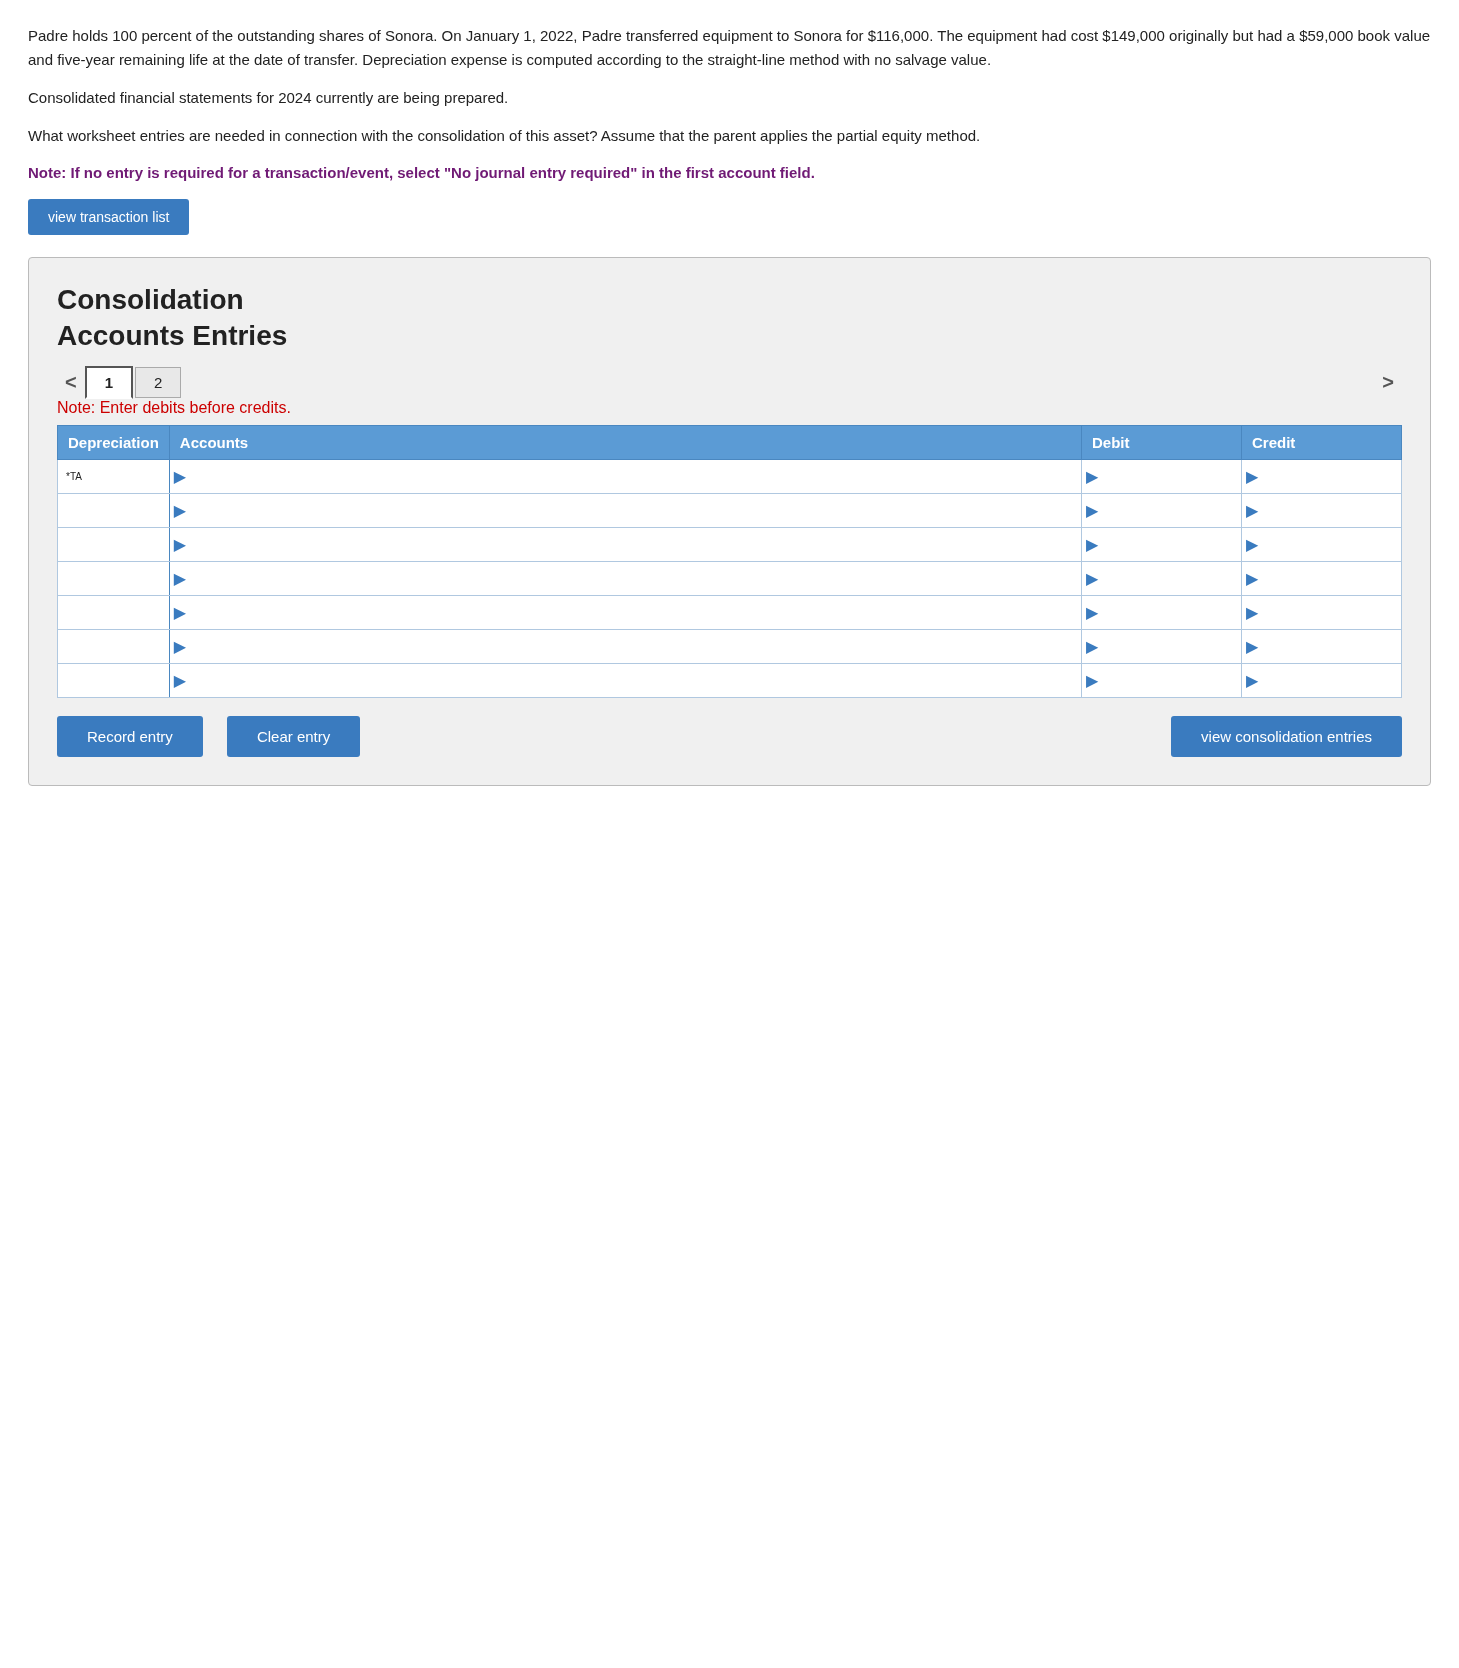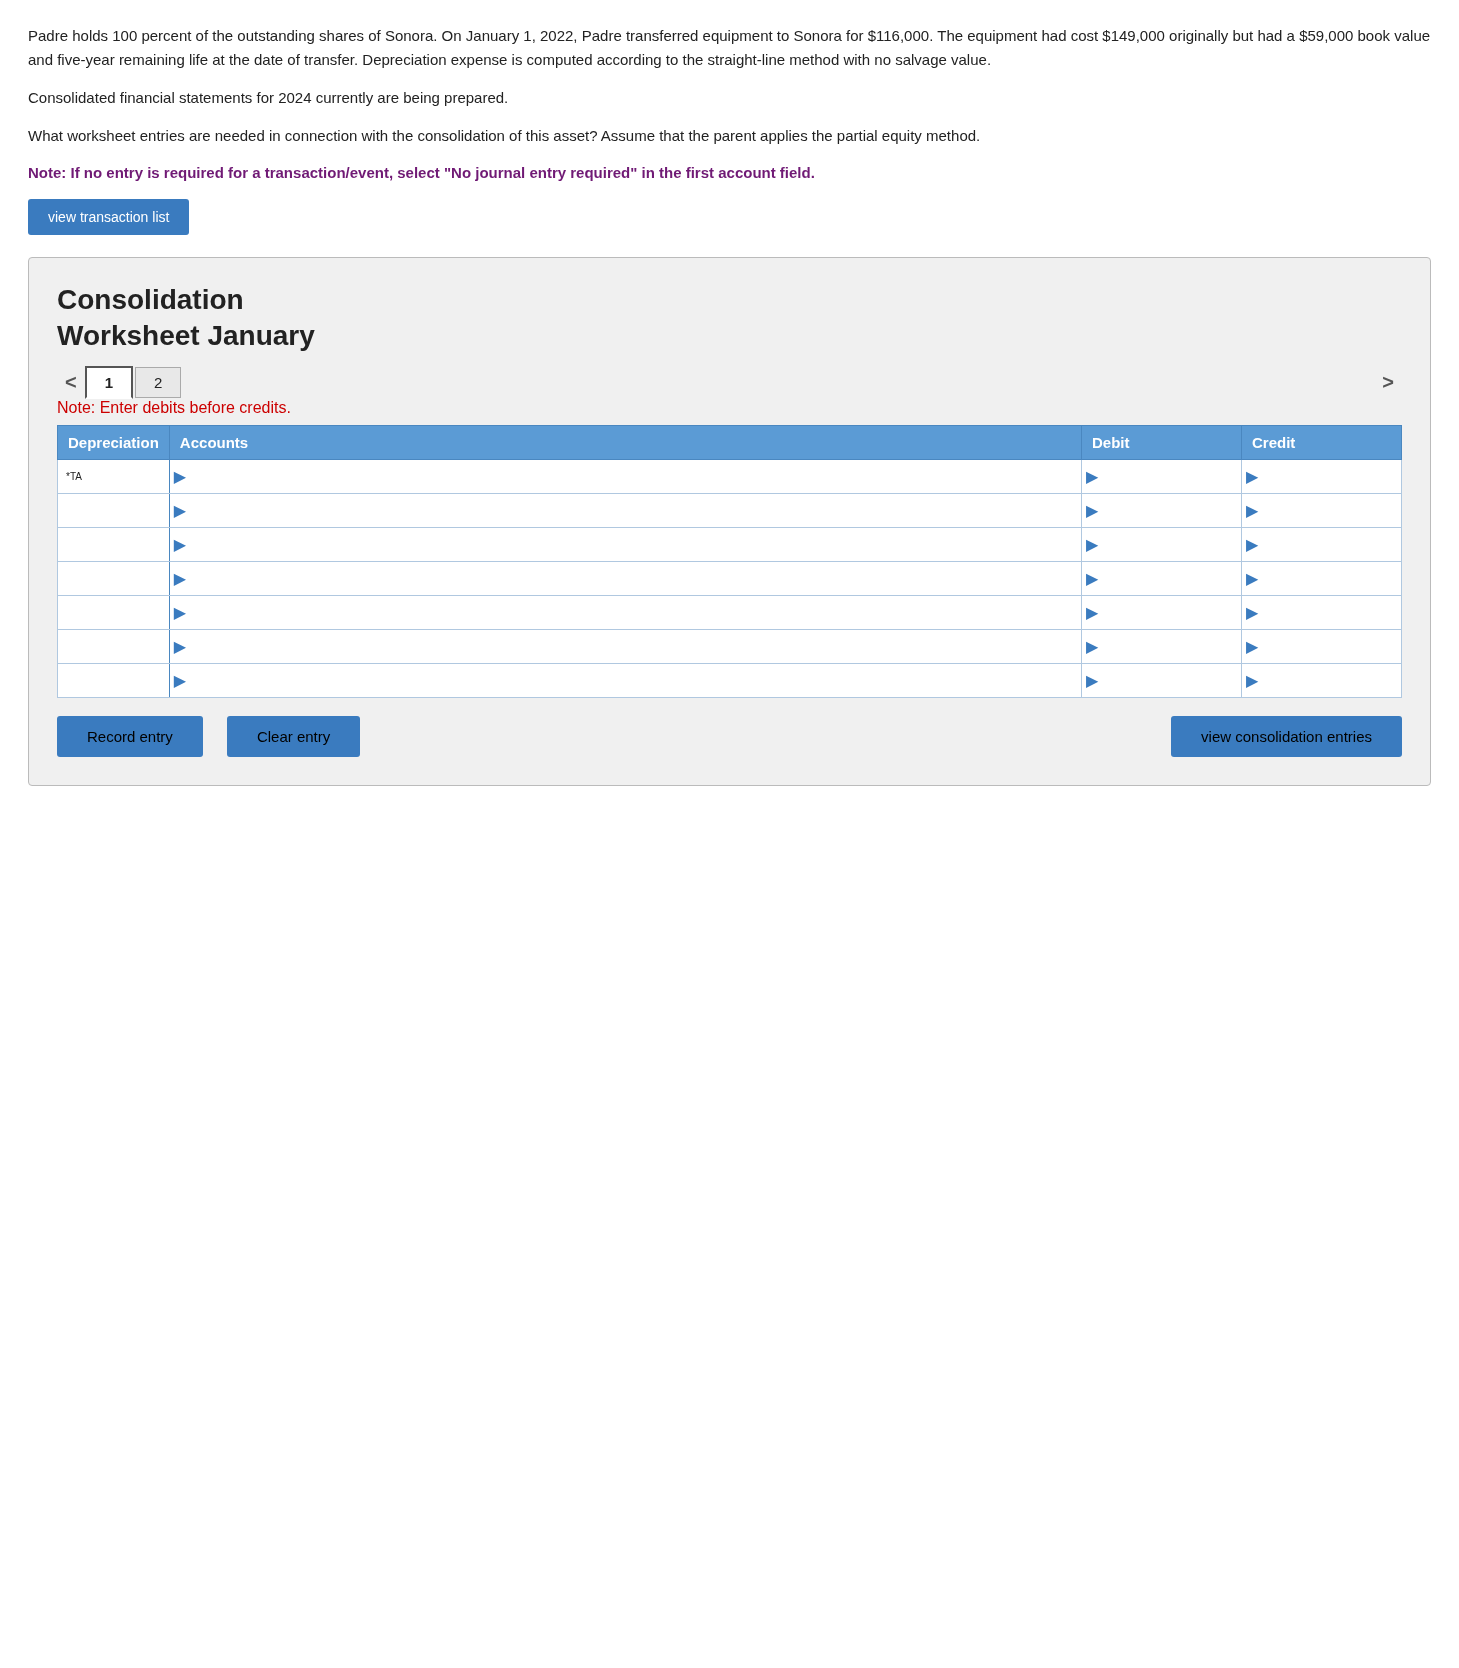--- a/index.html
+++ b/index.html
@@ -202,21 +202,21 @@
     
     .buttons-row {
       display: flex;
       align-items: center;
       gap: 24px;
       margin-top: 18px;
     }
 
     .action-btn {
       background-color: #3a7bbf;
-      color: #000000;
+      color: #ffffff;
       border: none;
       padding: 12px 30px;
       font-size: 15px;
       cursor: pointer;
       border-radius: 3px;
       font-weight: normal;
     }
 
     .action-btn.view-consolidation {
       margin-left: auto;
@@ -236,21 +236,21 @@
 </div>
 
 
 <button class="view-transaction-btn">view transaction list</button>
 
 
 <div class="consolidation-panel">
 
   <div class="panel-title">
     <span>Consolidation</span><br>
-    <span>Worksheet January</span>
+    <span>Accounts Entries</span>
   </div>
 
   <div class="tabs-row">
     <button class="nav-arrow">&lt;</button>
     <div class="tab active">1</div>
     <div class="tab inactive">2</div>
     <button class="nav-arrow nav-arrow-right">&gt;</button>
   </div>
 
 

